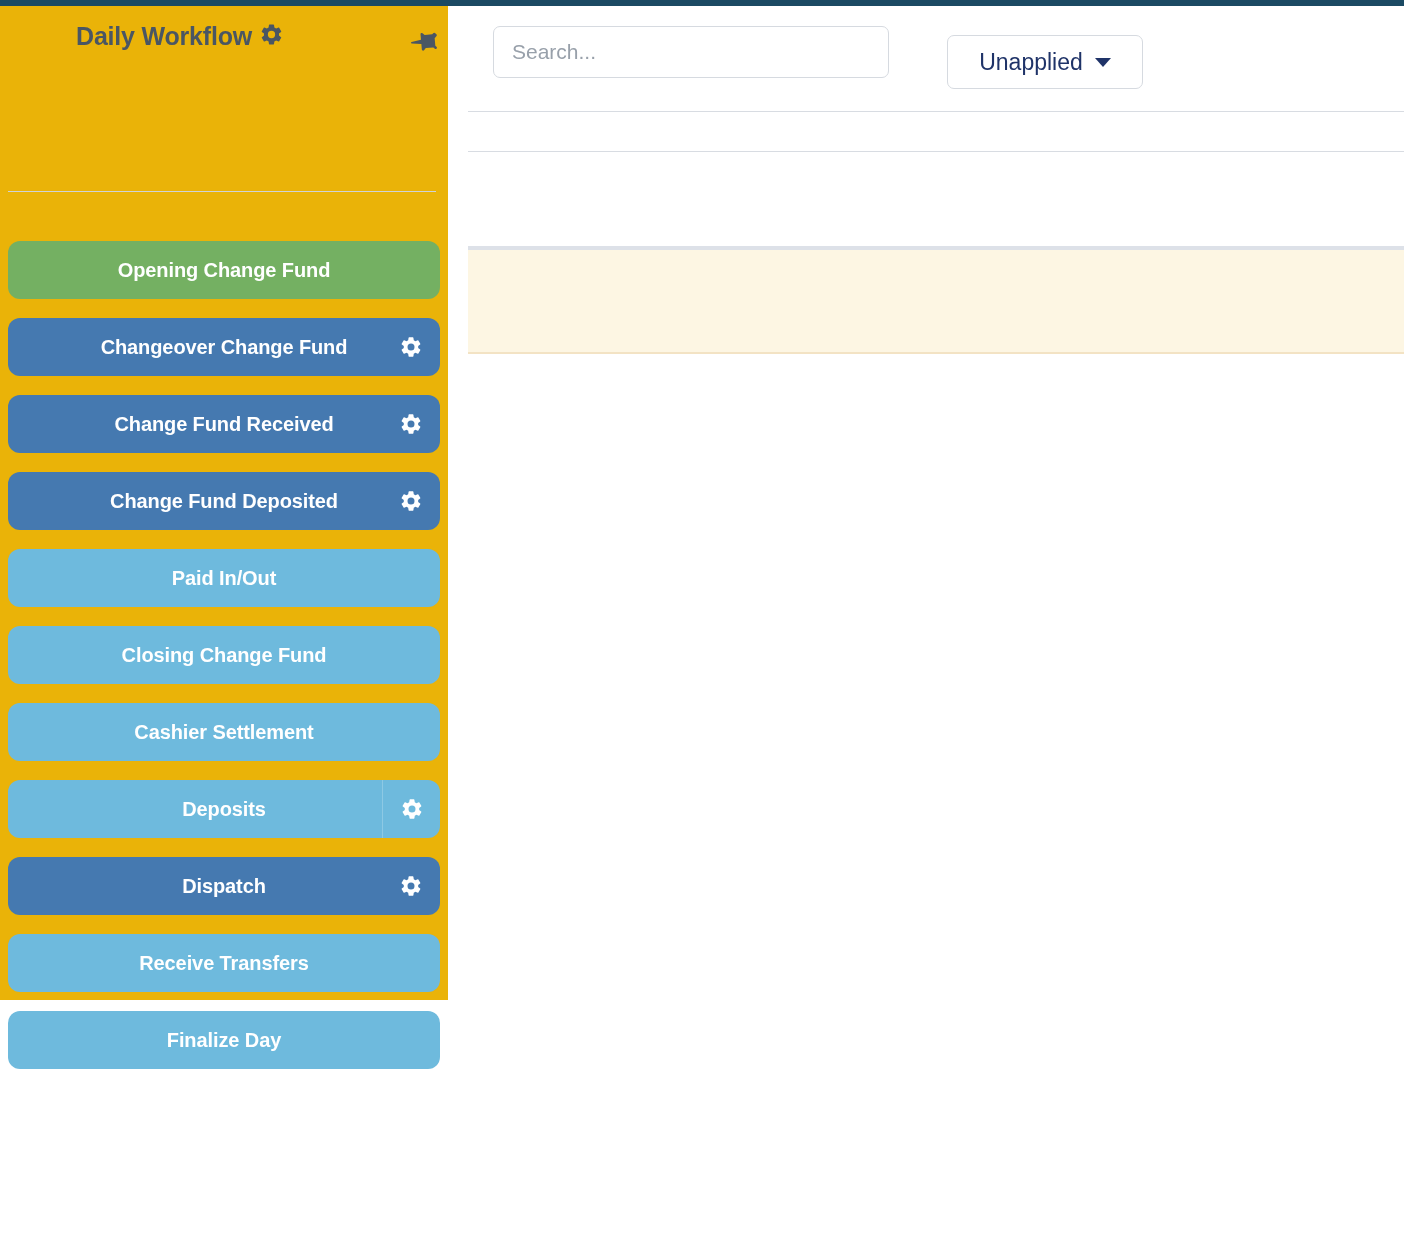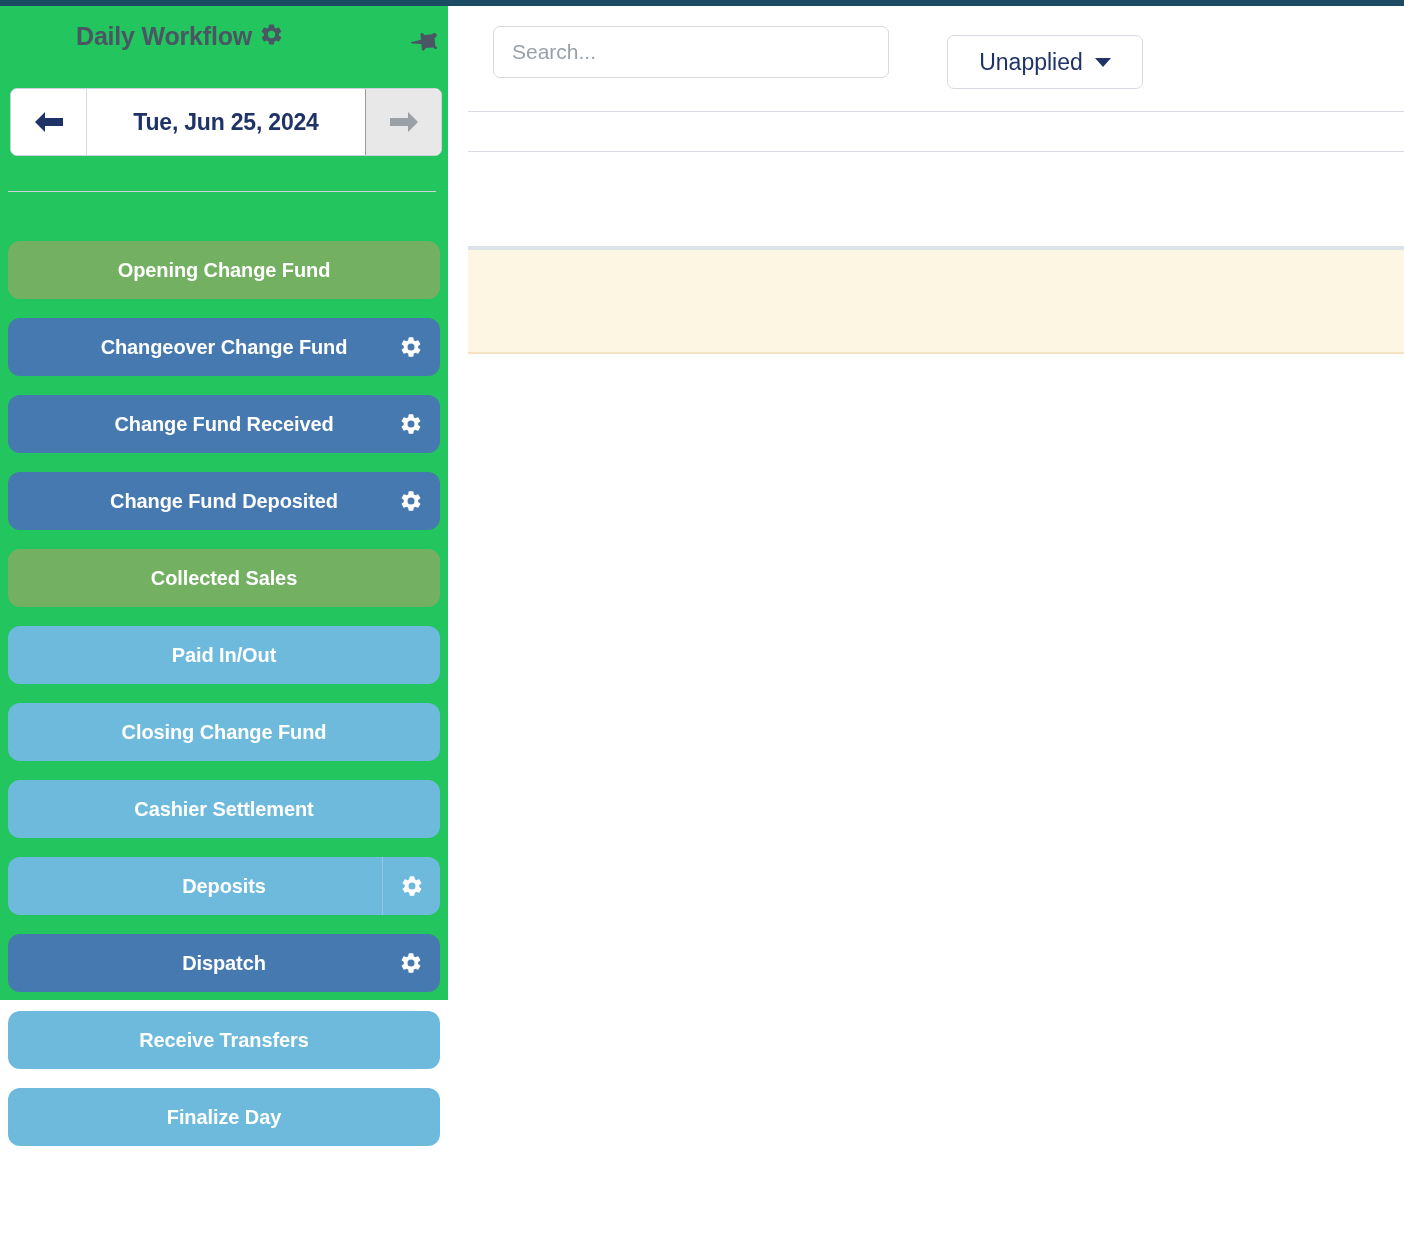--- a/index.html
+++ b/index.html
@@ -19,21 +19,21 @@
     width: 1404px; height: 6px;
     background: #1b4a63;
   }
 
   
   .sidebar {
     position: absolute;
     top: 6px; left: 0;
     width: 448px;
     height: 994px;
-    background: #22c55e;
+    background: #eab308;
   }
 
   .sidebar-header {
     position: absolute;
     top: 8px; left: 0;
     width: 448px; height: 48px;
   }
   .sidebar-title {
     position: absolute;
     left: 0; top: 8px;
@@ -223,33 +223,20 @@
     </div>
     <div class="pin-btn">
       <svg width="30" height="30" viewBox="0 0 24 24" aria-hidden="true">
         <g transform="rotate(40 12 12)">
           <path fill="#4a5663" d="M14 2a1 1 0 0 0-1 1v1.2l-4.3 4.3H6.5a1 1 0 0 0-.7 1.7l3.1 3.1-4.6 6.2a.6.6 0 0 0 .84.84l6.2-4.6 3.1 3.1a1 1 0 0 0 1.7-.7v-2.2l4.3-4.3H22a1 1 0 0 0 0-2h-1.2l-4.3-4.3V3a1 1 0 0 0-1-1Z"></path>
         </g>
       </svg>
     </div>
   </div>
 
-  <div class="date-nav">
-    <div class="date-prev">
-      <svg width="36" height="26" viewBox="0 0 36 26" aria-hidden="true">
-        <path fill="#1f3368" d="M14 3 4 13l10 10v-6h18v-8H14z"></path>
-      </svg>
-    </div>
-    <div class="date-label">Tue, Jun 25, 2024</div>
-    <div class="date-next">
-      <svg width="36" height="26" viewBox="0 0 36 26" aria-hidden="true">
-        <path fill="#9aa0a6" d="M22 3l10 10-10 10v-6H4v-8h18z"></path>
-      </svg>
-    </div>
-  </div>
 
   <div class="sidebar-divider"></div>
 
   <div class="wf-list">
 
     <div class="wf-btn green">
       <span class="wf-label">Opening Change Fund</span>
     </div>
 
     <div class="wf-btn blue">
@@ -273,23 +260,20 @@
     <div class="wf-btn blue">
       <span class="wf-label">Change Fund Deposited</span>
       <span class="wf-gear">
         <svg width="24" height="24" viewBox="0 0 24 24" aria-hidden="true">
             <path fill="#ffffff" d="M19.14 12.94a7.07 7.07 0 0 0 0-1.88l2.03-1.58a.5.5 0 0 0 .12-.64l-1.92-3.32a.5.5 0 0 0-.6-.22l-2.39.96a7.03 7.03 0 0 0-1.62-.94l-.36-2.54a.5.5 0 0 0-.5-.42h-3.84a.5.5 0 0 0-.5.42l-.36 2.54c-.58.24-1.12.55-1.62.94l-2.39-.96a.5.5 0 0 0-.6.22L2.67 8.84a.5.5 0 0 0 .12.64l2.03 1.58a7.07 7.07 0 0 0 0 1.88l-2.03 1.58a.5.5 0 0 0-.12.64l1.92 3.32c.13.22.39.31.6.22l2.39-.96c.5.39 1.04.7 1.62.94l.36 2.54c.04.24.25.42.5.42h3.84c.25 0 .46-.18.5-.42l.36-2.54c.58-.24 1.12-.55 1.62-.94l2.39.96c.22.09.47 0 .6-.22l1.92-3.32a.5.5 0 0 0-.12-.64l-2.03-1.58ZM12 15.5A3.5 3.5 0 1 1 15.5 12 3.5 3.5 0 0 1 12 15.5Z"></path>
           </svg>
       </span>
     </div>
 
 
-    <div class="wf-btn green">
-      <span class="wf-label">Collected Sales</span>
-    </div>
 
     <div class="wf-btn lightblue">
       <span class="wf-label">Paid In/Out</span>
     </div>
 
     <div class="wf-btn lightblue">
       <span class="wf-label">Closing Change Fund</span>
     </div>
 
     <div class="wf-btn lightblue">

